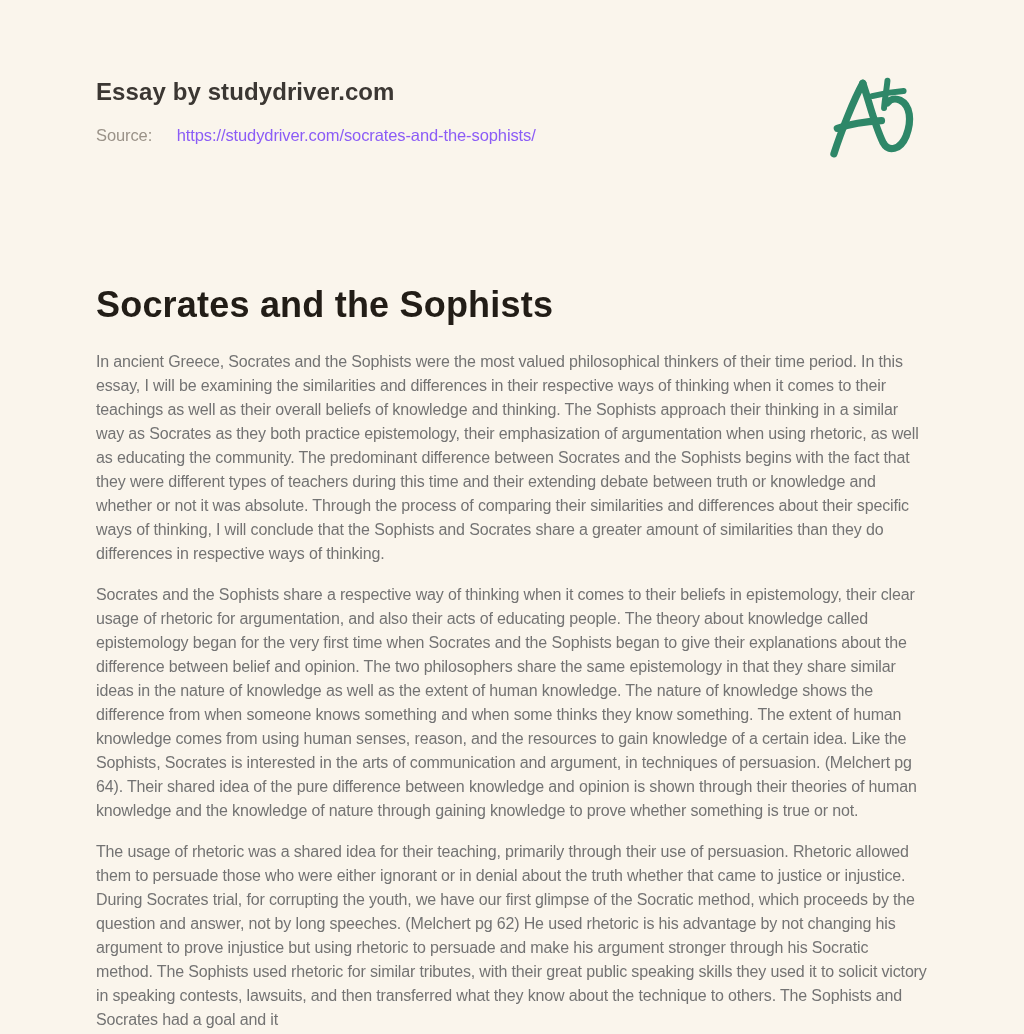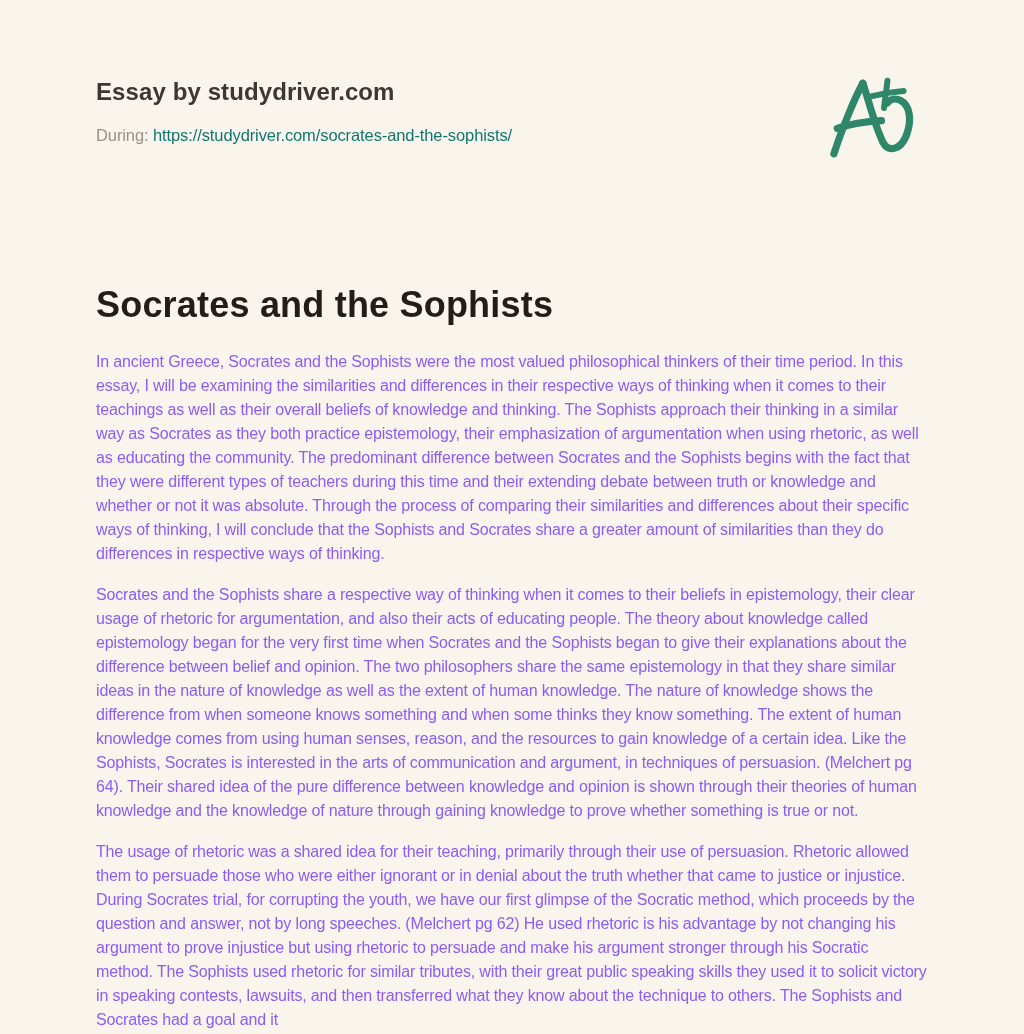--- a/index.html
+++ b/index.html
@@ -35,22 +35,23 @@
   .source-line {
     margin-top: 19px;
     font-size: 16.5px;
     line-height: 1.1;
     letter-spacing: -0.1px;
   }
   .source-label {
     color: #9A9288;
   }
   .source-link {
-    color: #0f766e;
+    color: #8b5cf6;
     text-decoration: none;
+    margin-left: 20px;
   }
   .logo {
     width: 102px;
     height: 102px;
     margin-top: 4px;
     margin-right: 4px;
     flex: 0 0 auto;
   }
   .logo svg {
     display: block;
@@ -63,35 +64,35 @@
     line-height: 1.05;
     font-weight: 700;
     color: #221D17;
     letter-spacing: 0.2px;
   }
   .essay-body p {
     margin: 0 0 17px 0;
     max-width: 833px;
     font-size: 16px;
     line-height: 24px;
-    color: #8b5cf6;
+    color: #737373;
     letter-spacing: -0.15px;
     text-align: left;
   }
 </style>
 </head>
 <body>
 
 <div class="page">
 
   <div class="header">
     <div class="header-text">
       <h1 class="essay-by">Essay by studydriver.com</h1>
       <div class="source-line">
-        <span class="source-label">During:</span>
+        <span class="source-label">Source:</span>
         <a class="source-link" href="#">https://studydriver.com/socrates-and-the-sophists/</a>
       </div>
     </div>
 
     <div class="logo">
       <svg viewBox="0 0 120 120" xmlns="http://www.w3.org/2000/svg" fill="none" stroke="#2E8768" stroke-linecap="round">
 
         <path d="M14,101 C22,76 37,38 48,18" stroke-width="8.5"></path>
 
         <path d="M48,18 C55,38 62,68 72,88 C78,99 92,97 99,80 C106,62 104,44 92,38 C86,35 80,37 77,41" stroke-width="8.5"></path>

